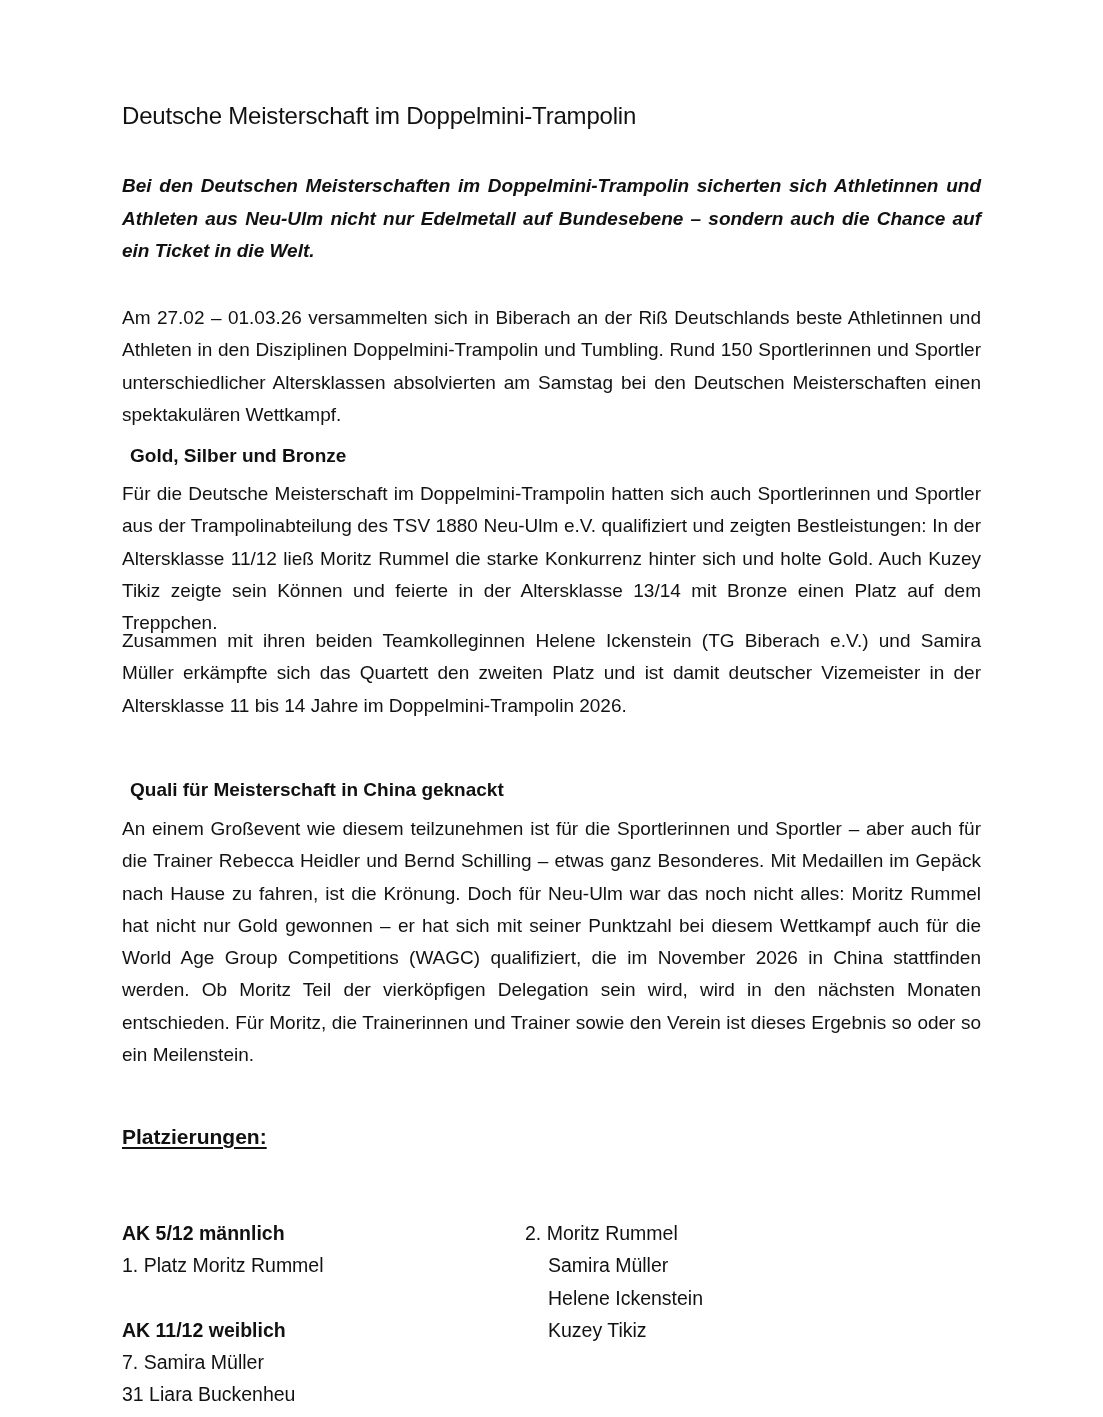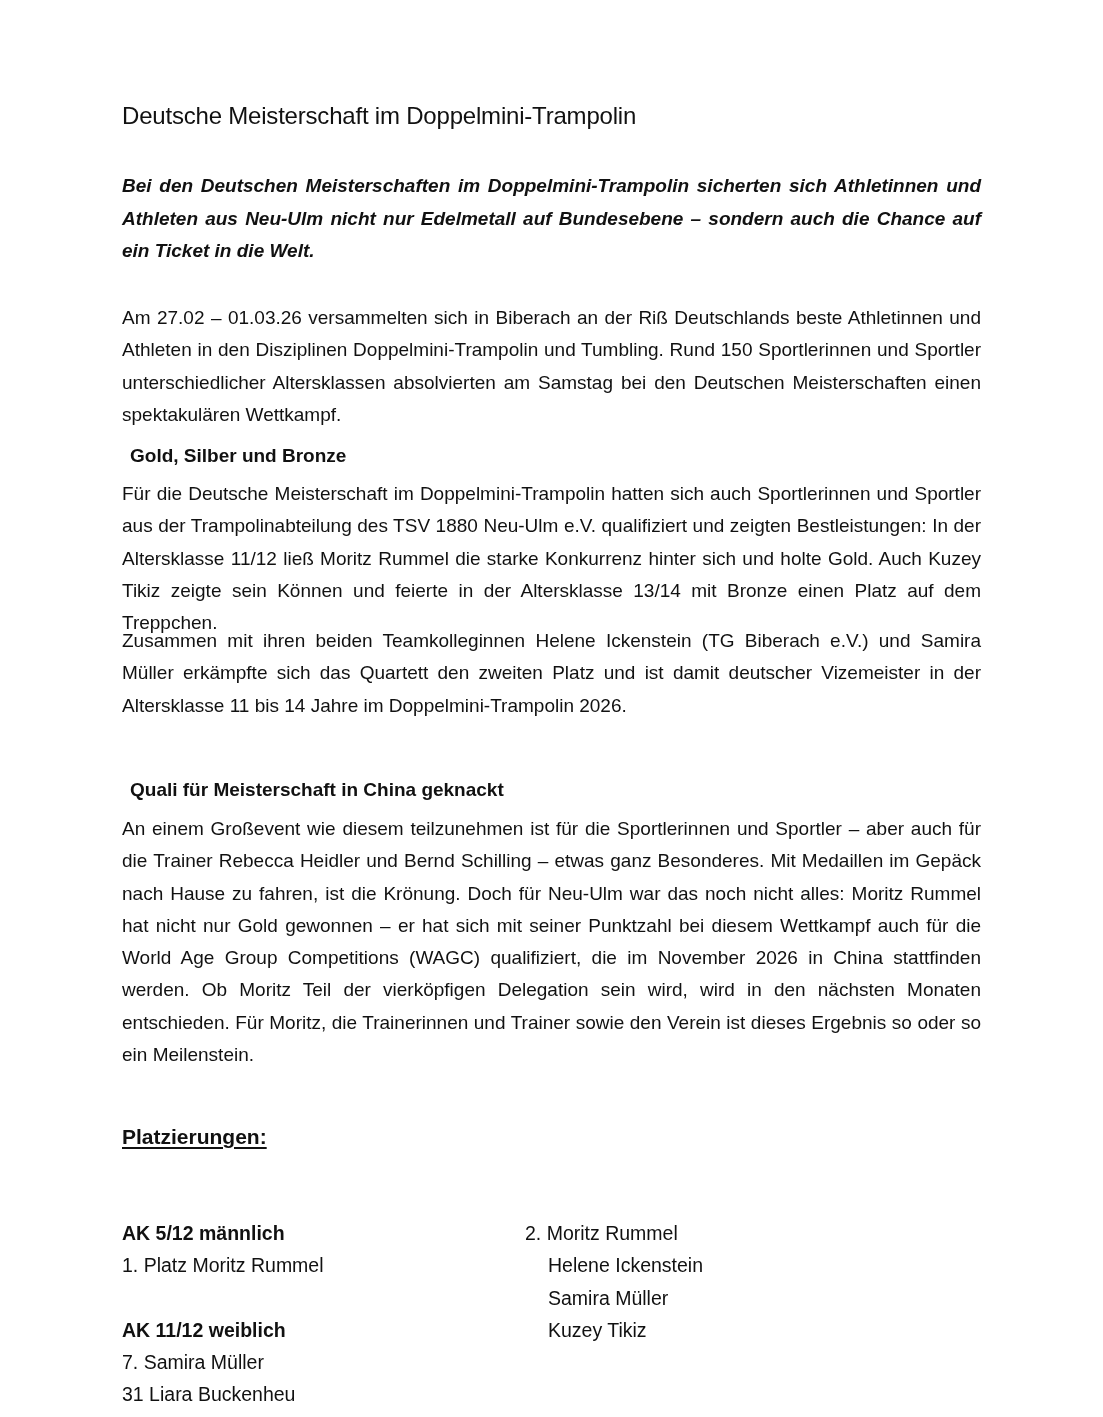--- a/index.html
+++ b/index.html
@@ -117,18 +117,18 @@
     <p class="group-title">AK 5/12 männlich</p>
     <p class="entry">1. Platz Moritz Rummel</p>
     <div class="spacer"></div>
     <p class="group-title">AK 11/12 weiblich</p>
     <p class="entry">7. Samira Müller</p>
     <p class="entry">31 Liara Buckenheu</p>
   </div>
 
   <div class="col col-right">
     <p class="entry">2. Moritz Rummel</p>
+    <p class="entry indent">Samira Müller</p>
     <p class="entry indent">Helene Ickenstein</p>
-    <p class="entry indent">Samira Müller</p>
     <p class="entry indent">Kuzey Tikiz</p>
   </div>
 
 </div>
 
 </body></html>

